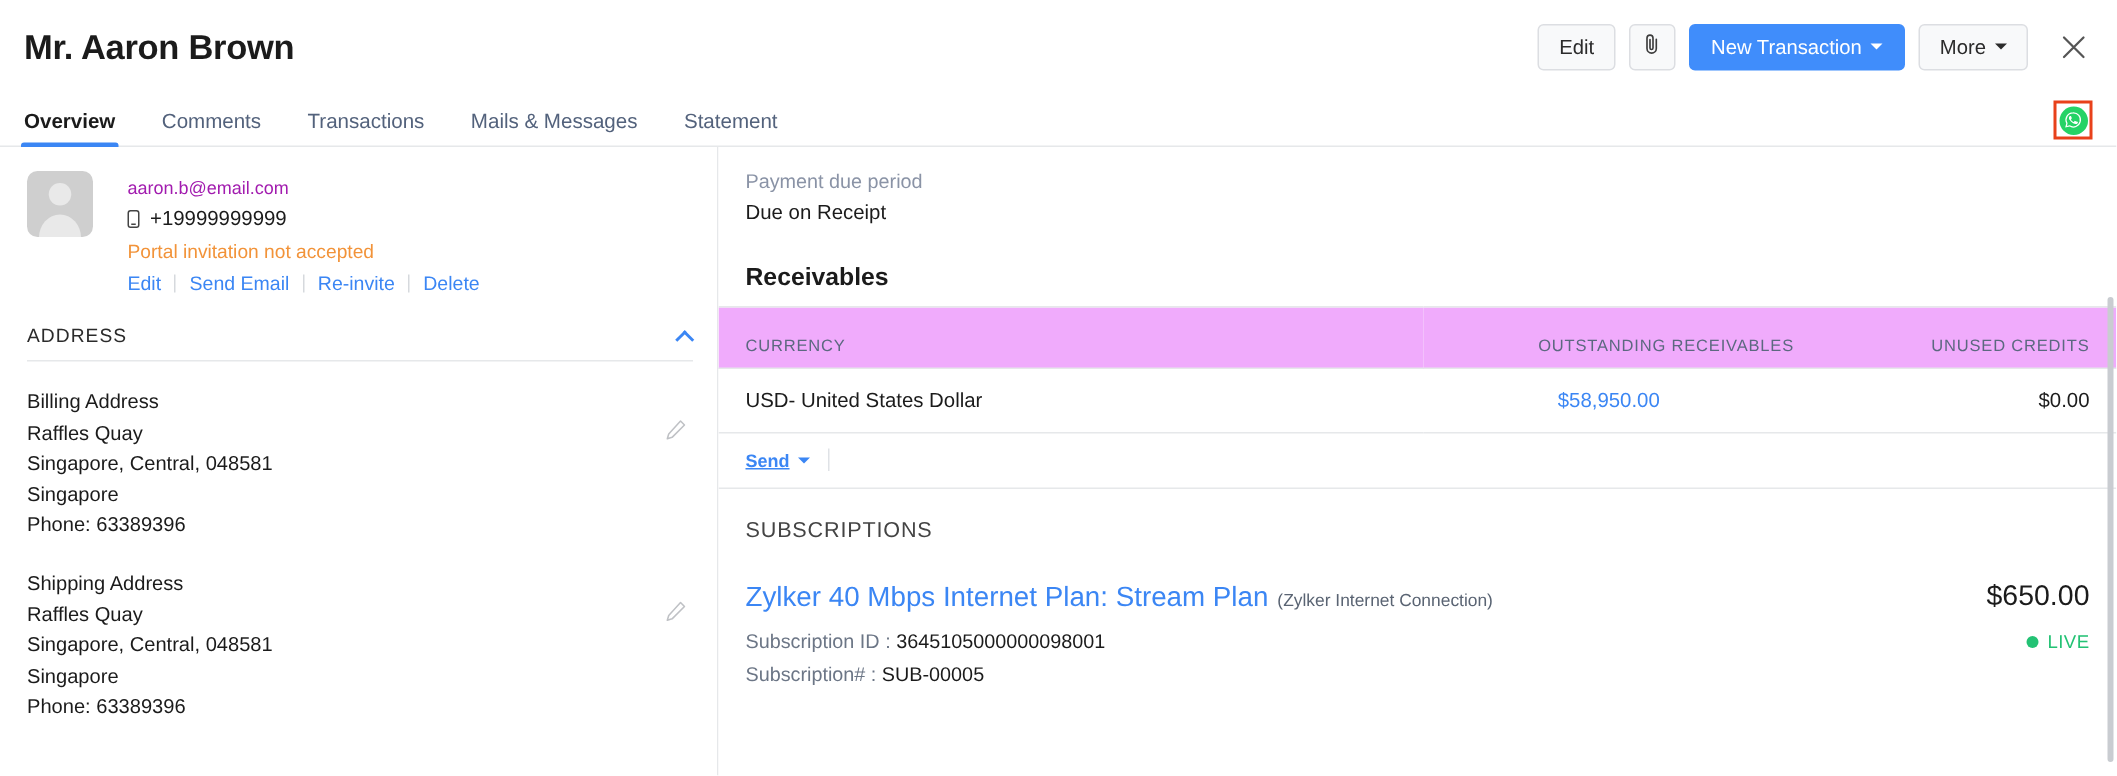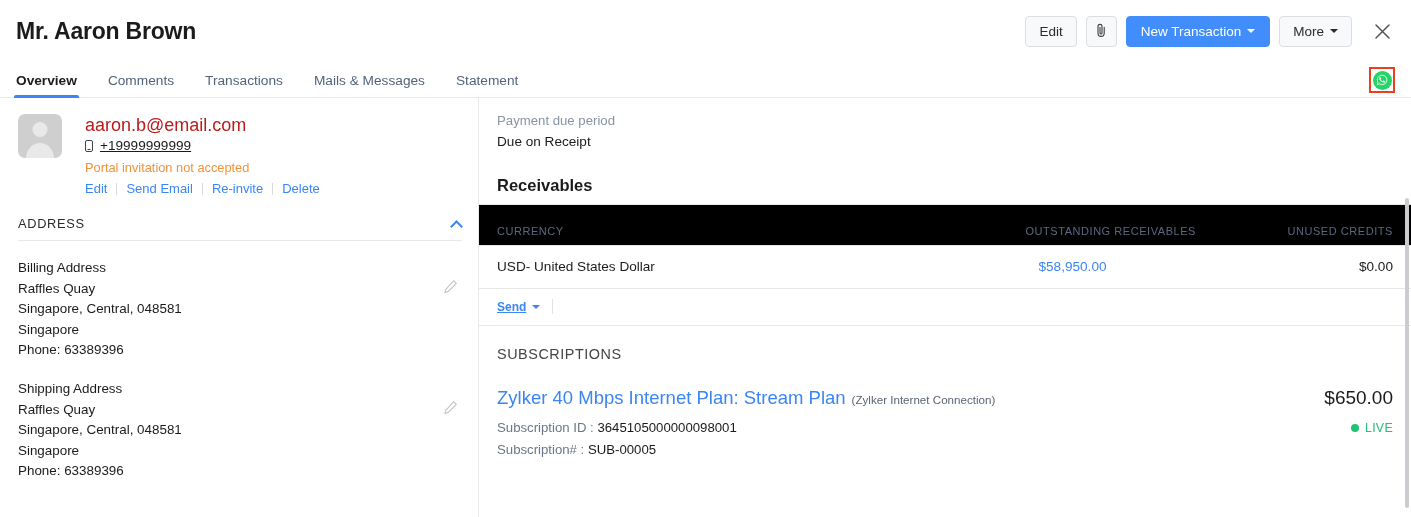--- a/index.html
+++ b/index.html
@@ -160,25 +160,25 @@
   .avatar::after {
     content:"";
     position:absolute;
     bottom: -7px; left: 50%;
     transform: translateX(-50%);
     width: 28px; height: 22px;
     border-radius: 50% 50% 0 0 / 70% 70% 0 0;
     background: #e9e9e9;
   }
   .contact-info { margin-left: 23px; padding-top: 1px; }
-  .contact-email { font-size: 18px; color:#b91c1c; line-height: 20px; }
+  .contact-email { font-size: 12px; color:#a21caf; line-height: 20px; }
   .contact-phone {
     font-size: 13.6px; color:#1b1b1b;
     line-height: 21px;
-    display:flex; align-items:center; gap: 7px; text-decoration: underline;
+    display:flex; align-items:center; gap: 7px;
   }
   .mobile-glyph {
     display:inline-block;
     width: 8px; height: 12px;
     border: 1.3px solid #444;
     border-radius: 2px;
     position: relative;
   }
   .mobile-glyph::after {
     content:"";
@@ -261,21 +261,21 @@
 
   .receivables-title {
     font-size: 16.5px;
     font-weight: bold;
     color: #1b1b1b;
     padding: 24px 0 9px 18px;
   }
 
   .table { width: 100%; border-collapse: collapse; table-layout: fixed; }
   .table thead th {
-    background: #000000;
+    background: #f0abfc;
     border-top: 1px solid #e6e8ea;
     border-bottom: 1px solid #e6e8ea;
     font-size: 11px;
     letter-spacing: 0.55px;
     color: #5c6880;
     font-weight: normal;
     text-align: left;
     padding: 20px 0 8px 0;
     height: 31px;
   }

